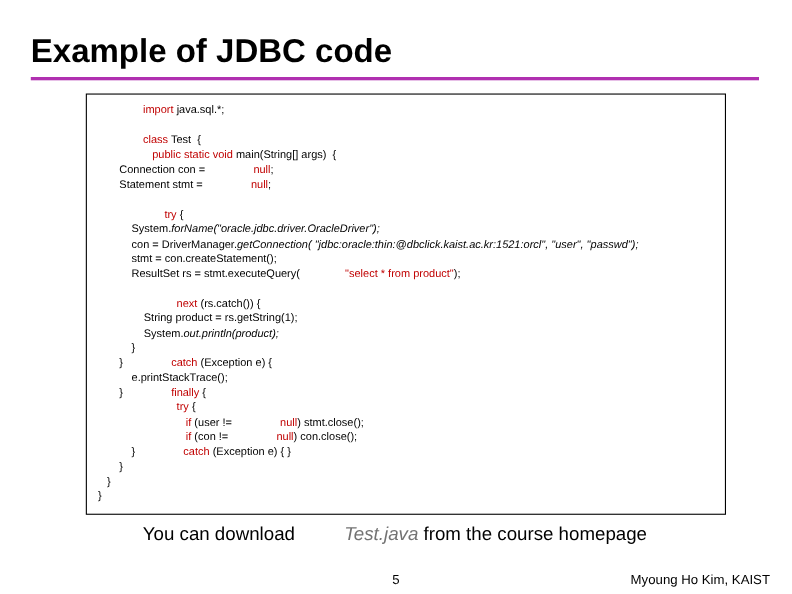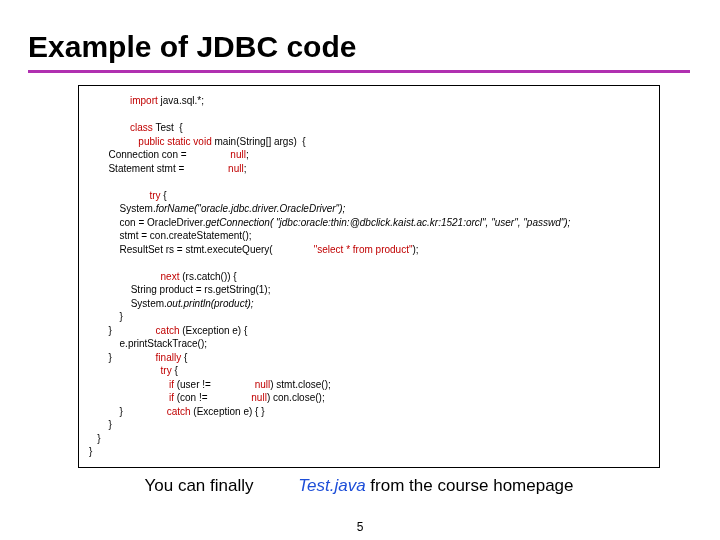--- a/index.html
+++ b/index.html
@@ -40,21 +40,21 @@
     white-space: pre;
     overflow: hidden;
   }
   .kw { color: #c00000; margin-left: 41px; }
   .caption {
     text-align: center;
     font-size: 17px;
     margin-top: 8px;
     color: #000;
   }
-  .caption .red { color: #1d4ed8; font-style: italic; margin-left: 40px; }
+  .caption .red { color: #737373; font-style: italic; margin-left: 40px; }
   .pagenum {
     position: absolute;
     bottom: 6px;
     left: 50%;
     transform: translateX(-50%);
     font-size: 12px;
   }
   .author {
     position: absolute;
     bottom: 6px;
@@ -71,37 +71,38 @@
 
   <div class="codebox"><span class="kw">import</span><span> java.sql.*;</span>
 
 <span class="kw">class</span><span> Test  {</span>
    <span class="kw">public static void</span><span> main(String[] args)  {</span>
        <span>Connection con = </span><span class="kw">null</span><span>;</span>
        <span>Statement stmt = </span><span class="kw">null</span><span>;</span>
 
        <span class="kw">try</span><span> {</span>
            <span>System.</span><i>forName("oracle.jdbc.driver.OracleDriver");</i>
-           <span>con = OracleDriver.</span><i>getConnection( "jdbc:oracle:thin:@dbclick.kaist.ac.kr:1521:orcl", "user", "passwd");</i>
+           <span>con = DriverManager.</span><i>getConnection( "jdbc:oracle:thin:@dbclick.kaist.ac.kr:1521:orcl", "user", "passwd");</i>
            <span>stmt = con.createStatement();</span>
            <span>ResultSet rs = stmt.executeQuery(</span><span class="kw">"select * from product"</span><span>);</span>
 
            <span class="kw">next</span><span> (rs.catch()) {</span>
                <span>String product = rs.getString(1);</span>
                <span>System.</span><i>out.println(product);</i>
            <span>}</span>
        <span>} </span><span class="kw">catch</span><span> (Exception e) {</span>
            <span>e.printStackTrace();</span>
        <span>} </span><span class="kw">finally</span><span> {</span>
            <span class="kw">try</span><span> {</span>
               <span class="kw">if</span><span> (user != </span><span class="kw">null</span><span>) stmt.close();</span>
               <span class="kw">if</span><span> (con != </span><span class="kw">null</span><span>) con.close();</span>
            <span>} </span><span class="kw">catch</span><span> (Exception e) { }</span>
        <span>}</span>
    <span>}</span>
 <span>}</span></div>
 
   <div class="caption">
-    <span>You can finally </span><span class="red">Test.java</span><span> from the course homepage</span>
+    <span>You can download </span><span class="red">Test.java</span><span> from the course homepage</span>
   </div>
 
   <div class="pagenum">5</div>
+  <div class="author">Myoung Ho Kim, KAIST</div>
 </div>
 
 </body></html>

